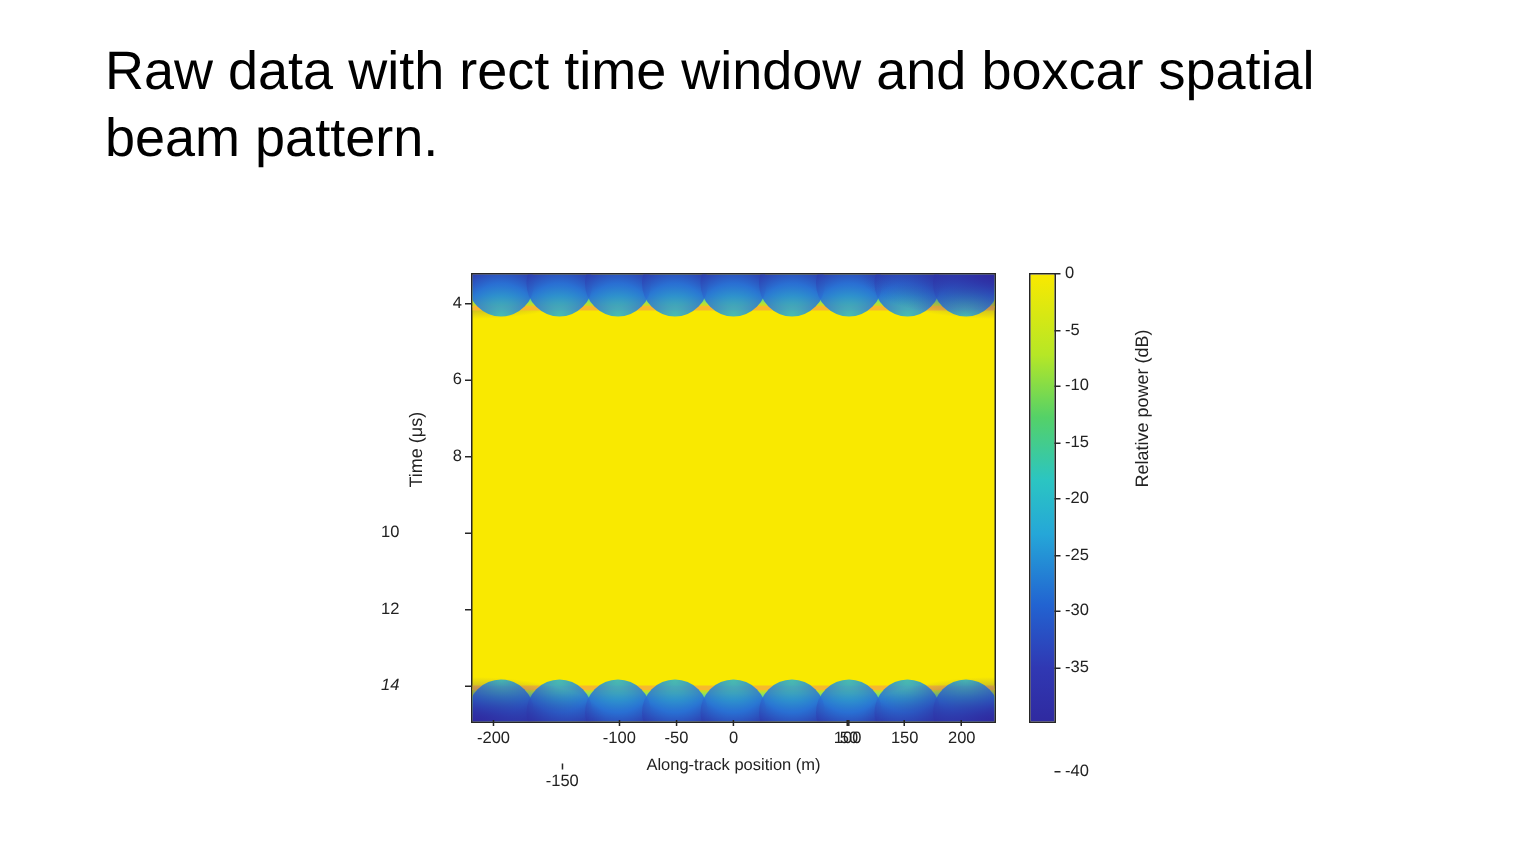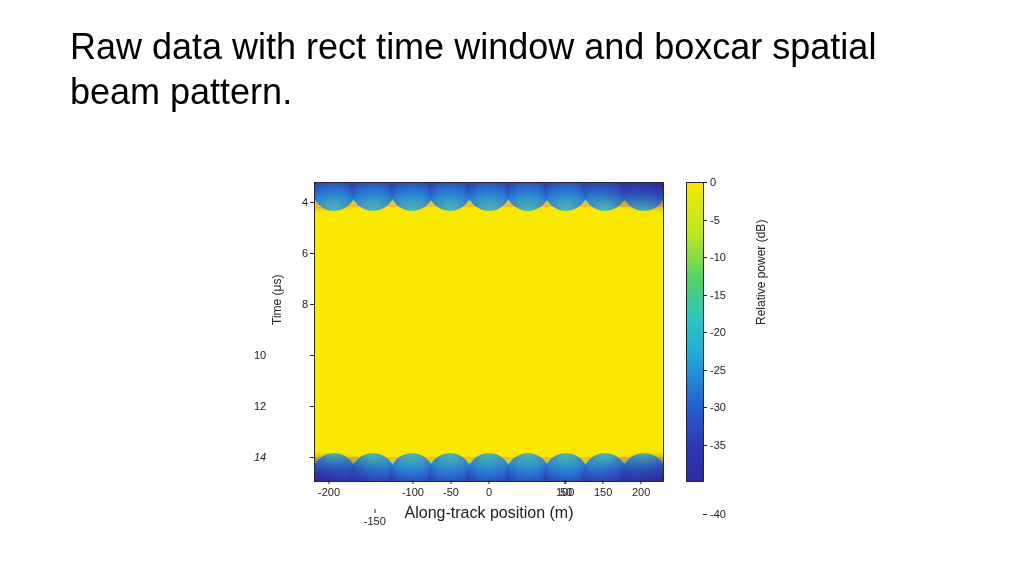--- a/index.html
+++ b/index.html
@@ -130,21 +130,21 @@
     color: #222;
     white-space: nowrap;
     font-family: Arial, sans-serif;
   }
   .xlabel {
     position: absolute;
     left: 60px;
     width: 350px;
     top: 332px;
     text-align: center;
-    font-size: 16px;
+    font-size: 11px;
     color: #222;
     font-family: Arial, sans-serif;
   }
 
   
   .cbar {
     position: absolute;
     left: 432px;
     top: 10px;
     width: 18px;

